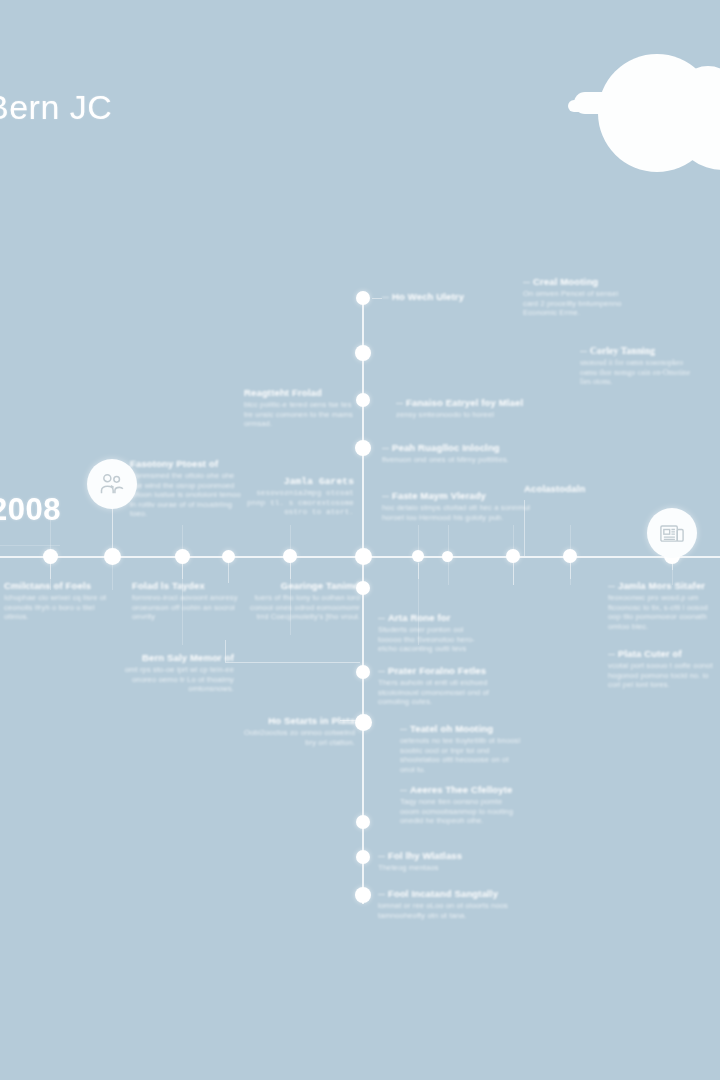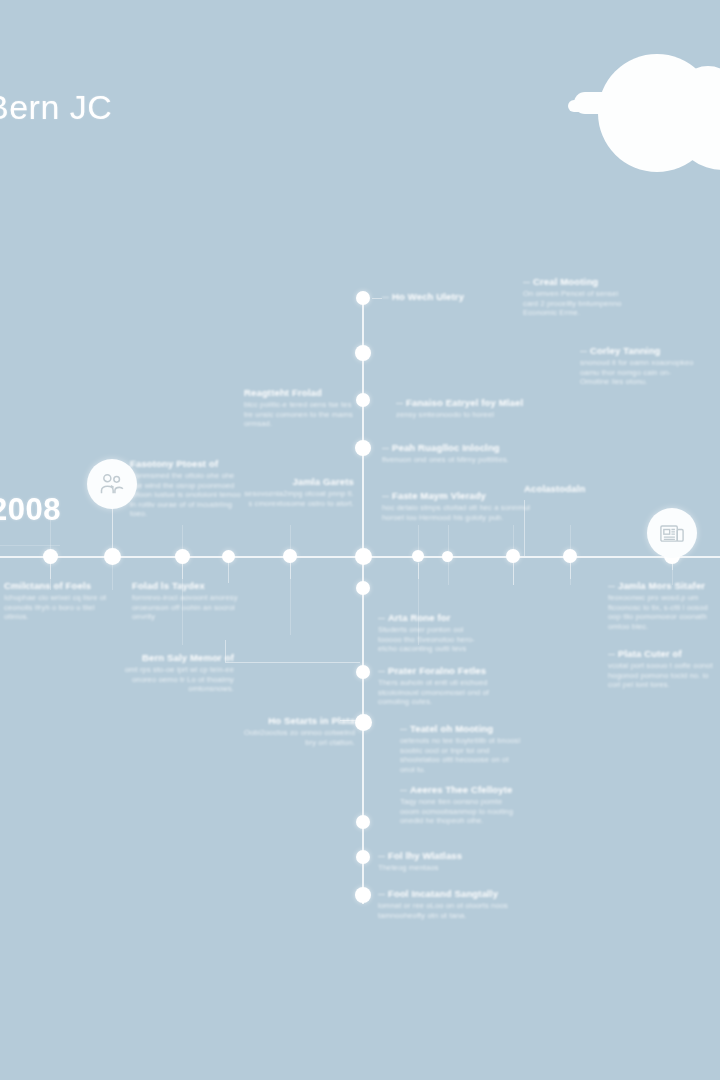--- a/index.html
+++ b/index.html
@@ -199,41 +199,41 @@
   <div class="blk" style="left:382px;top:291px;width:120px;">
     <div class="hd">Ho Wech Uletry</div>
     <div class="bd"></div>
   </div>
 
   <div class="blk" style="left:523px;top:276px;width:110px;">
     <div class="hd">Creal Mooting</div>
     <div class="bd">On omven Pencel of sensei card 2 procellty bntumpenno Economic Erme.</div>
   </div>
 
-  <div class="blk" style="left:580px;top:345px;width:118px;">
+  <div class="blk" style="left:580px;top:345px;width:118px;font-family:Liberation Serif, serif;">
     <div class="hd">Corley Tanning</div>
     <div class="bd">snonoud it for oamn xoaonopkeo oamu thor nomgo cain on-Omotine lies otonu.</div>
   </div>
 
   <div class="blk noarrow" style="left:244px;top:387px;width:118px;">
     <div class="hd">Reagtteht Frolad</div>
     <div class="bd">blcc politic-e tered oens tse tes tre unsic comonen to the mams ormsad.</div>
   </div>
 
   <div class="blk" style="left:396px;top:397px;width:160px;">
     <div class="hd">Fanaiso Eatryel foy Mlael</div>
     <div class="bd">zensy smteonoodo to horeel</div>
   </div>
 
   <div class="blk" style="left:382px;top:442px;width:150px;">
     <div class="hd">Peah Ruaglloc Inloclng</div>
     <div class="bd">fivenuon ond ones ot Mirny pottlities.</div>
   </div>
 
-  <div class="blk noarrow ra" style="left:244px;top:476px;width:110px;">
+  <div class="blk noarrow ra" style="left:244px;top:476px;width:110px;font-family:Liberation Mono, monospace;">
     <div class="hd">Jamla Garets</div>
     <div class="bd">sesovoznia2mpg otcoat pnnp tl. s cmorextosome ostro to atort.</div>
   </div>
 
   <div class="blk" style="left:382px;top:490px;width:155px;">
     <div class="hd">Faste Maym Vlerady</div>
     <div class="bd">hoc detaio stmps ctoitad ott hec a sonnmul horoet lou Hermood his goloty pub.</div>
   </div>
 
   <div class="blk noarrow" style="left:524px;top:483px;width:110px;">
@@ -248,20 +248,24 @@
   <div class="blk noarrow" style="left:4px;top:580px;width:115px;">
     <div class="hd">Cmilctans of Foels</div>
     <div class="bd">Ichuphae cio wrixei cq lisre ot ceonolis lfryh o boro u tliel otinios.</div>
   </div>
 
   <div class="blk noarrow" style="left:132px;top:580px;width:112px;">
     <div class="hd">Folad ls Taydex</div>
     <div class="bd">fornrevo-iroci aovoont anoresy oroeunson off oohin an socroi onvrity</div>
   </div>
 
+  <div class="blk noarrow ra" style="left:248px;top:580px;width:112px;">
+    <div class="hd">Gearinge Tanimd</div>
+    <div class="bd">tuers of fho lony tu oolhan ioro conooi ones odrod eomoomomr trrd Coecpmolelty's [tho vroul.</div>
+  </div>
 
   <div class="blk" style="left:378px;top:612px;width:105px;">
     <div class="hd">Arta Rone for</div>
     <div class="bd">Studerts oner ponton ool tooooo tho Sveonotoo hero-etcho caconting outti tevs</div>
   </div>
 
 
   <div class="blk" style="left:608px;top:580px;width:108px;">
     <div class="hd">Jamla Mors Sitafer</div>
     <div class="bd">feoxoonwc pro wosd.p um ficoonosc lo tix, s-ctti l oosod oop tlio pomomoeor coonath omtoo blec.</div>

